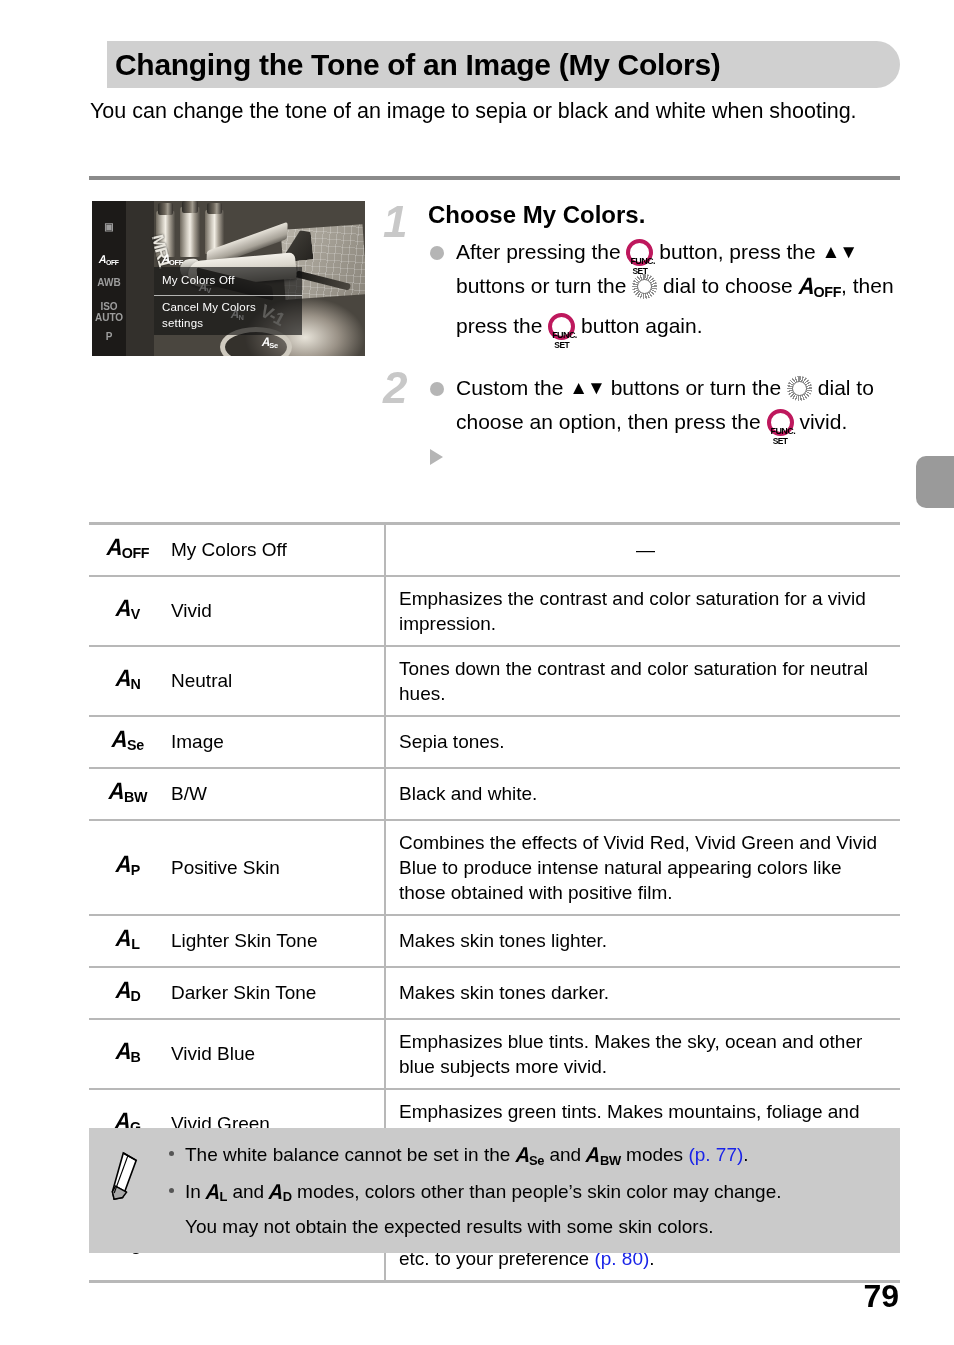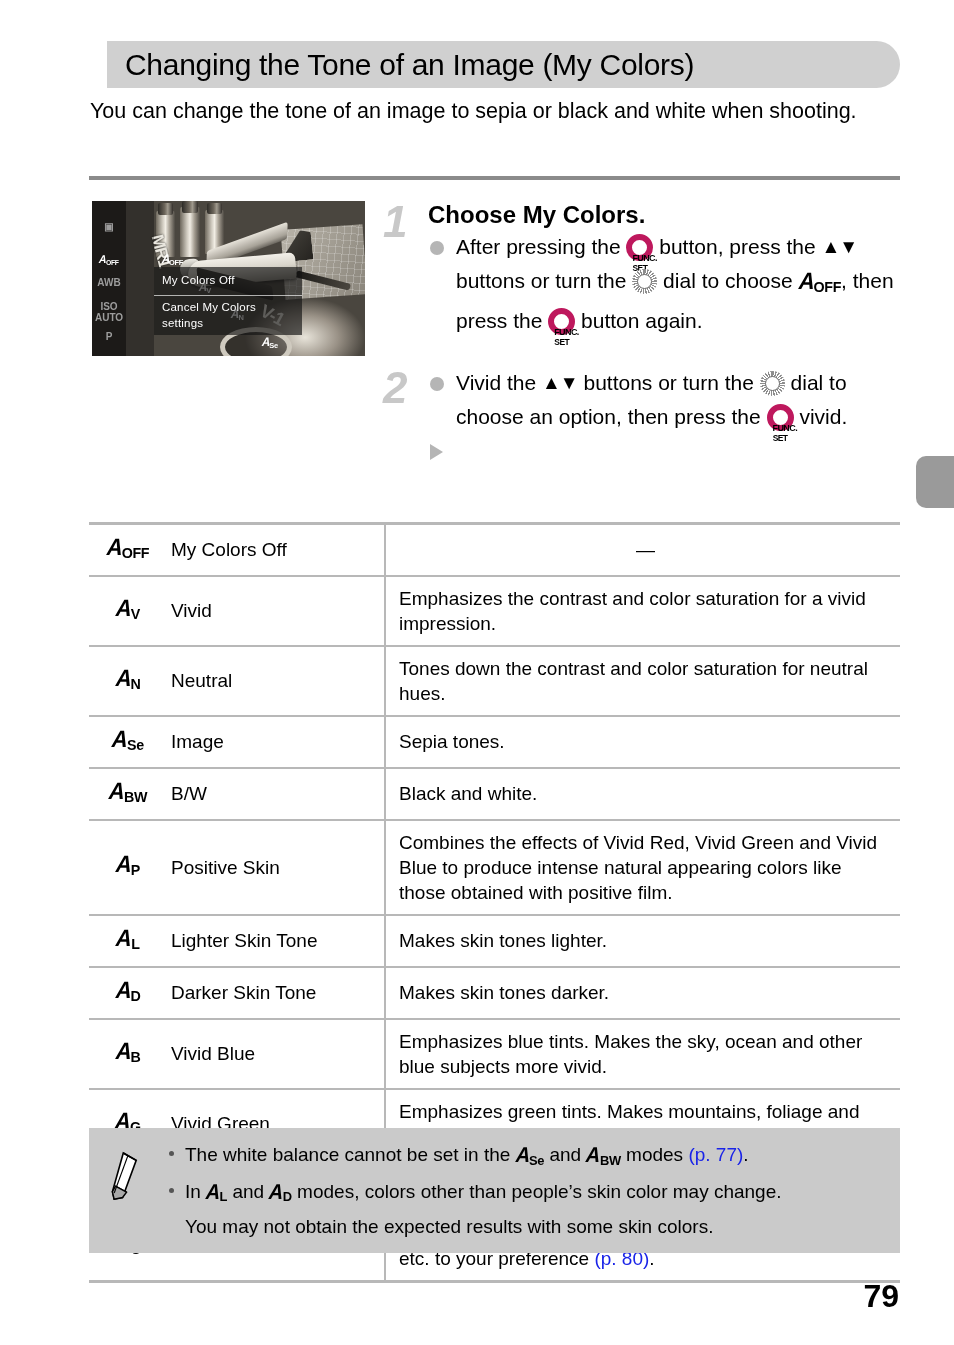--- a/index.html
+++ b/index.html
@@ -23,23 +23,23 @@
     top: 41px;
     width: 793px;
     height: 47px;
     background: #d0d0d0;
     border-radius: 0 24px 24px 0;
     display: flex;
     align-items: center;
   }
   .title-text {
     font-size: 30px;
-    font-weight: normal;
+    font-weight: bold;
     letter-spacing: -0.3px;
-    padding-left: 18px;
+    padding-left: 8px;
     white-space: nowrap;
   }
 
   
   .intro {
     position: absolute;
     left: 90px;
     top: 96px;
     width: 790px;
     font-size: 21.5px;
@@ -259,20 +259,21 @@
     line-height: 44px;
   }
   .step-head {
     margin-left: 45px;
     font-size: 24px;
     font-weight: bold;
     line-height: 30px;
   }
   .step-body {
     margin-left: 45px;
+    margin-top: 5px;
     font-size: 21px;
     line-height: 34px;
   }
   .bline {
     position: relative;
     padding-left: 28px;
   }
   .bullet-dot {
     position: absolute;
     left: 2px;
@@ -290,21 +291,21 @@
     border-left: 13px solid #b5b5b5;
     border-top: 8px solid transparent;
     border-bottom: 8px solid transparent;
   }
 
   
   .ic-func {
     display: inline-block;
     width: 27px;
     height: 27px;
-    border: 6px solid #be185d;
+    border: 4px solid #be185d;
     border-radius: 50%;
     vertical-align: -7px;
     position: relative;
     box-sizing: border-box;
   }
   .ic-func i {
     position: absolute;
     left: 0; right: 0;
     text-align: center;
     font-style: normal;
@@ -503,21 +504,21 @@
     <div class="bline">
       <span class="bullet-dot"></span><span>After pressing the </span><span class="ic-func"><i class="t">FUNC.</i><i class="b">SET</i></span><span> button, press the </span><span class="ic-updown">▲▼</span><span> buttons or turn the </span><span class="ic-dial"></span><span> dial to choose </span><span class="mc"><span class="a">A</span><span class="sub">OFF</span></span><span>, then press the </span><span class="ic-func"><i class="t">FUNC.</i><i class="b">SET</i></span><span> button again.</span>
     </div>
   </div>
 </div>
 
 <div class="step" style="top:366px;">
   <div class="step-num">2</div>
   <div class="step-body">
     <div class="bline">
-      <span class="bullet-dot"></span><span>Vivid the </span><span class="ic-updown">▲▼</span><span> buttons or turn the </span><span class="ic-dial"></span><span> dial to choose an option, then press the </span><span class="ic-func"><i class="t">FUNC.</i><i class="b">SET</i></span><span> vivid.</span>
+      <span class="bullet-dot"></span><span>Custom the </span><span class="ic-updown">▲▼</span><span> buttons or turn the </span><span class="ic-dial"></span><span> dial to choose an option, then press the </span><span class="ic-func"><i class="t">FUNC.</i><i class="b">SET</i></span><span> vivid.</span>
     </div>
     <div class="bline">
       <span class="bullet-tri"></span>
     </div>
   </div>
 </div>
 
 <table class="tbl">
   <tbody>
     <tr>

